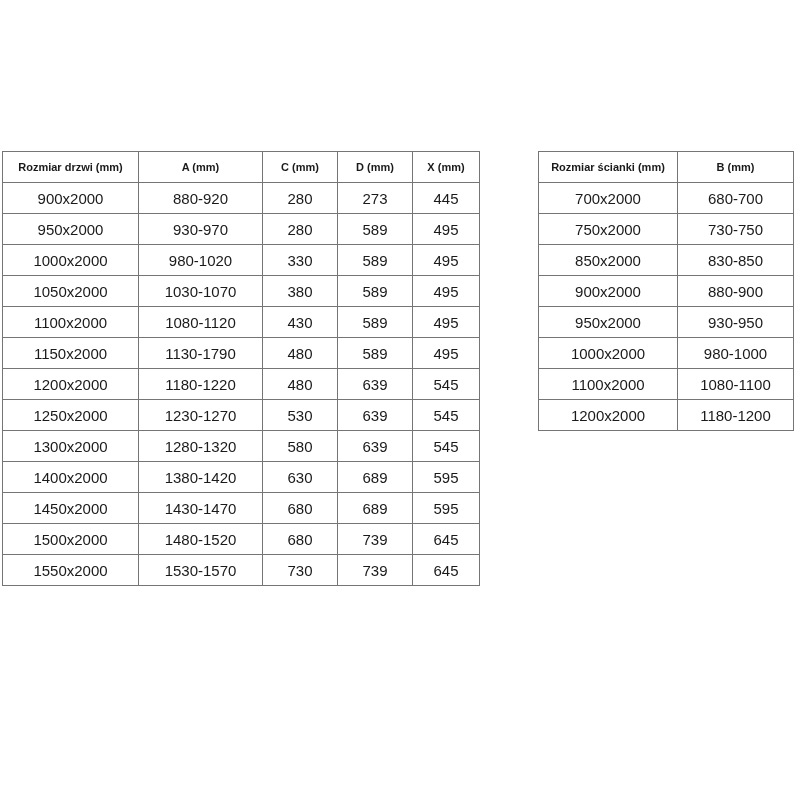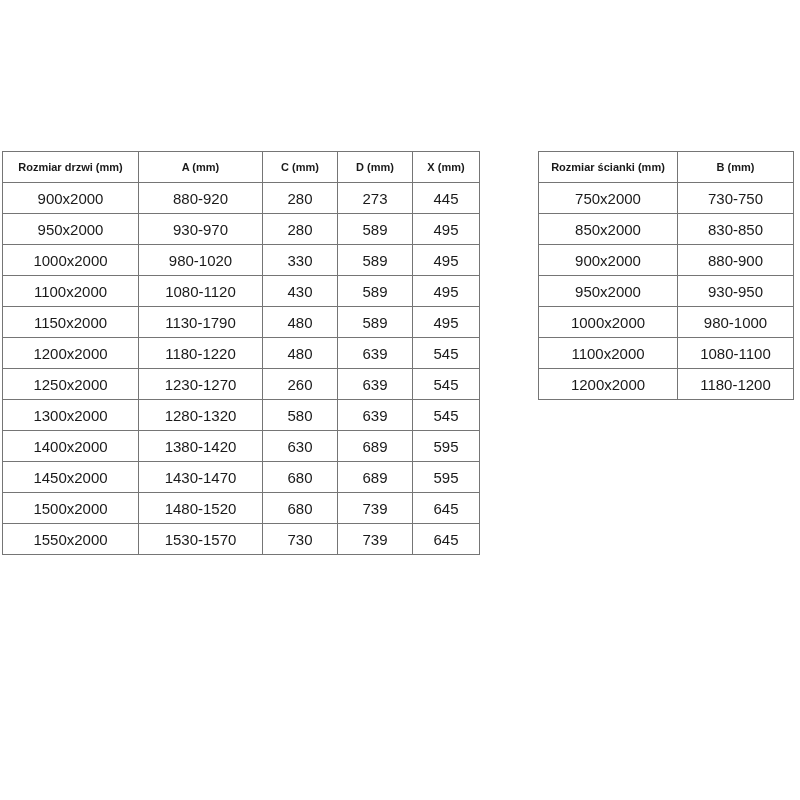--- a/index.html
+++ b/index.html
@@ -85,20 +85,27 @@
         <td>495</td>
       </tr>
       <tr>
         <td>1000x2000</td>
         <td>980-1020</td>
         <td>330</td>
         <td>589</td>
         <td>495</td>
       </tr>
       <tr>
+        <td>1050x2000</td>
+        <td>1030-1070</td>
+        <td>380</td>
+        <td>589</td>
+        <td>495</td>
+      </tr>
+      <tr>
         <td>1100x2000</td>
         <td>1080-1120</td>
         <td>430</td>
         <td>589</td>
         <td>495</td>
       </tr>
       <tr>
         <td>1150x2000</td>
         <td>1130-1790</td>
         <td>480</td>
@@ -108,21 +115,21 @@
       <tr>
         <td>1200x2000</td>
         <td>1180-1220</td>
         <td>480</td>
         <td>639</td>
         <td>545</td>
       </tr>
       <tr>
         <td>1250x2000</td>
         <td>1230-1270</td>
-        <td>260</td>
+        <td>530</td>
         <td>639</td>
         <td>545</td>
       </tr>
       <tr>
         <td>1300x2000</td>
         <td>1280-1320</td>
         <td>580</td>
         <td>639</td>
         <td>545</td>
       </tr>
@@ -163,20 +170,24 @@
     <col style="width:116px">
   </colgroup>
   <thead>
     <tr>
       <th>Rozmiar ścianki (mm)</th>
       <th>B (mm)</th>
     </tr>
   </thead>
   <tbody>
       <tr>
+        <td>700x2000</td>
+        <td>680-700</td>
+      </tr>
+      <tr>
         <td>750x2000</td>
         <td>730-750</td>
       </tr>
       <tr>
         <td>850x2000</td>
         <td>830-850</td>
       </tr>
       <tr>
         <td>900x2000</td>
         <td>880-900</td>

